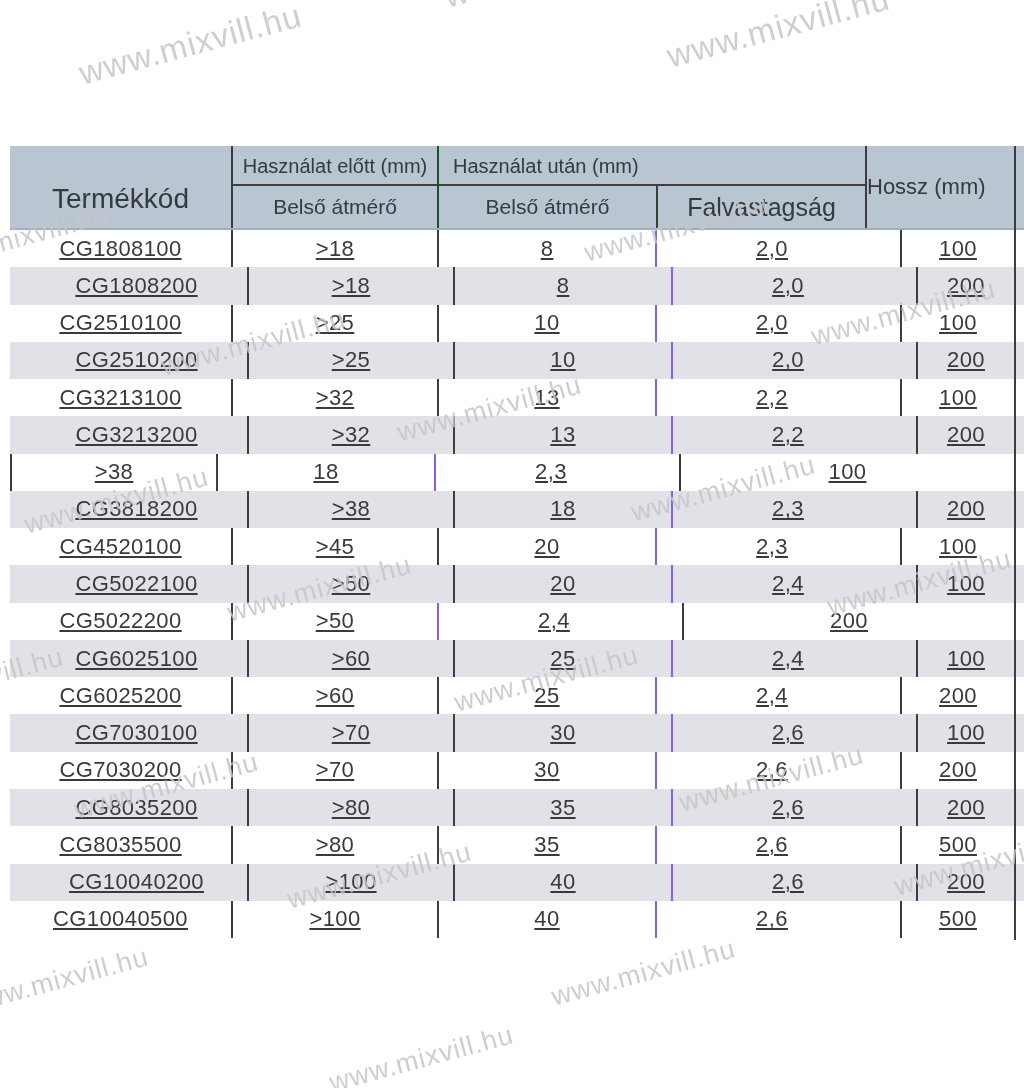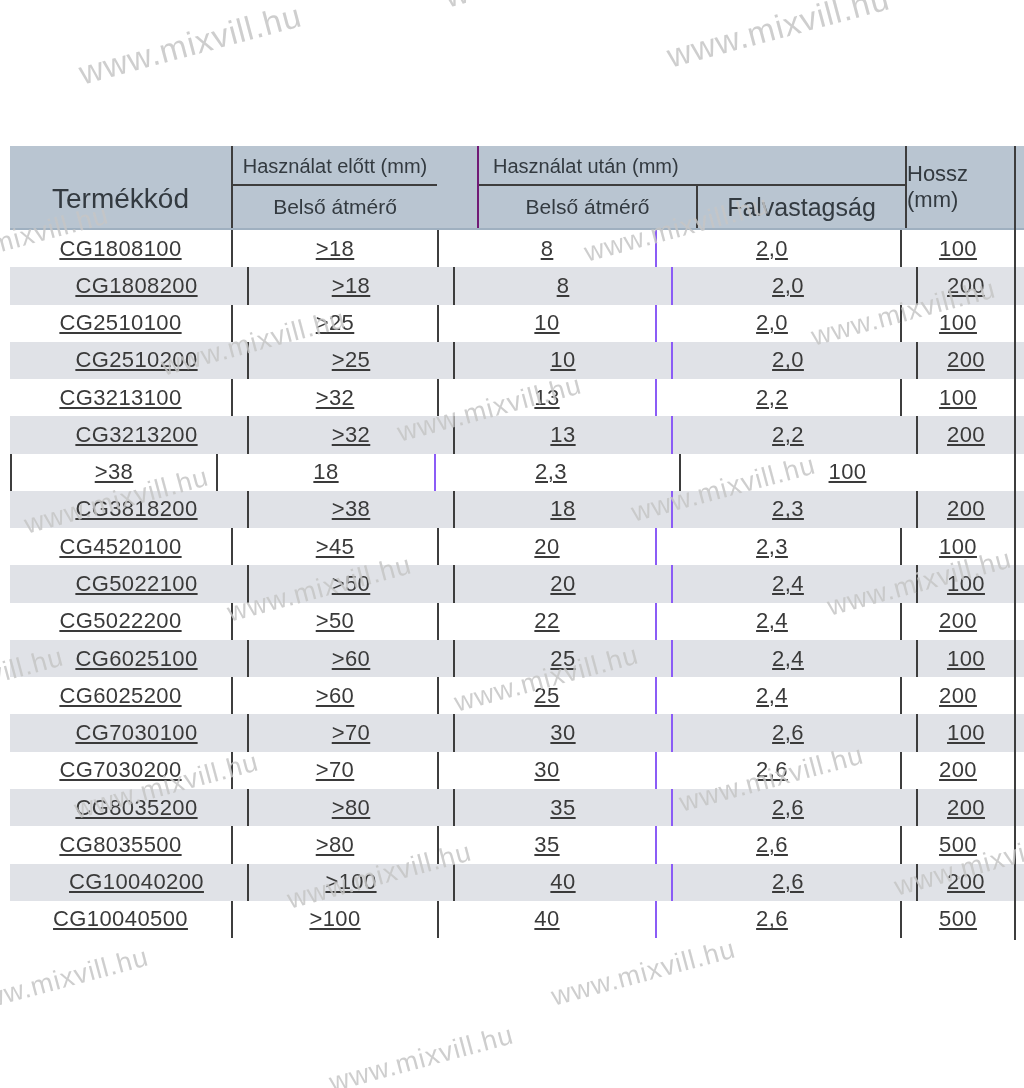--- a/index.html
+++ b/index.html
@@ -77,24 +77,23 @@
     font-size: 28px;
   }
   .h-col2 {
     width: 206px;
     border-left: 2px solid #3d3d3d;
     display: flex;
     flex-direction: column;
   }
   .h-col34 {
     width: 428px;
-    border-left: 2px solid #701a75;
+    border-left: 2px solid #14532d;
     display: flex;
     flex-direction: column;
-    margin-left: 40px;
   }
   .h-col5 {
     flex: 1;
     border-left: 2px solid #3d3d3d;
     display: flex;
     align-items: center;
     font-size: 22px;
   }
   .h-top {
     height: 40px;
@@ -288,21 +287,20 @@
           <div class="cell c1">CG5022100</div>
           <div class="cell c2">&gt;50</div>
           <div class="cell c3">20</div>
           <div class="cell c4">2,4</div>
           <div class="cell c5">100</div>
         </div>
 
         <div class="row">
           <div class="cell c1">CG5022200</div>
           <div class="cell c2">&gt;50</div>
-          <div class="cell c3">22</div>
           <div class="cell c4">2,4</div>
           <div class="cell c5">200</div>
         </div>
 
         <div class="row stripe">
           <div class="cell c1">CG6025100</div>
           <div class="cell c2">&gt;60</div>
           <div class="cell c3">25</div>
           <div class="cell c4">2,4</div>
           <div class="cell c5">100</div>

